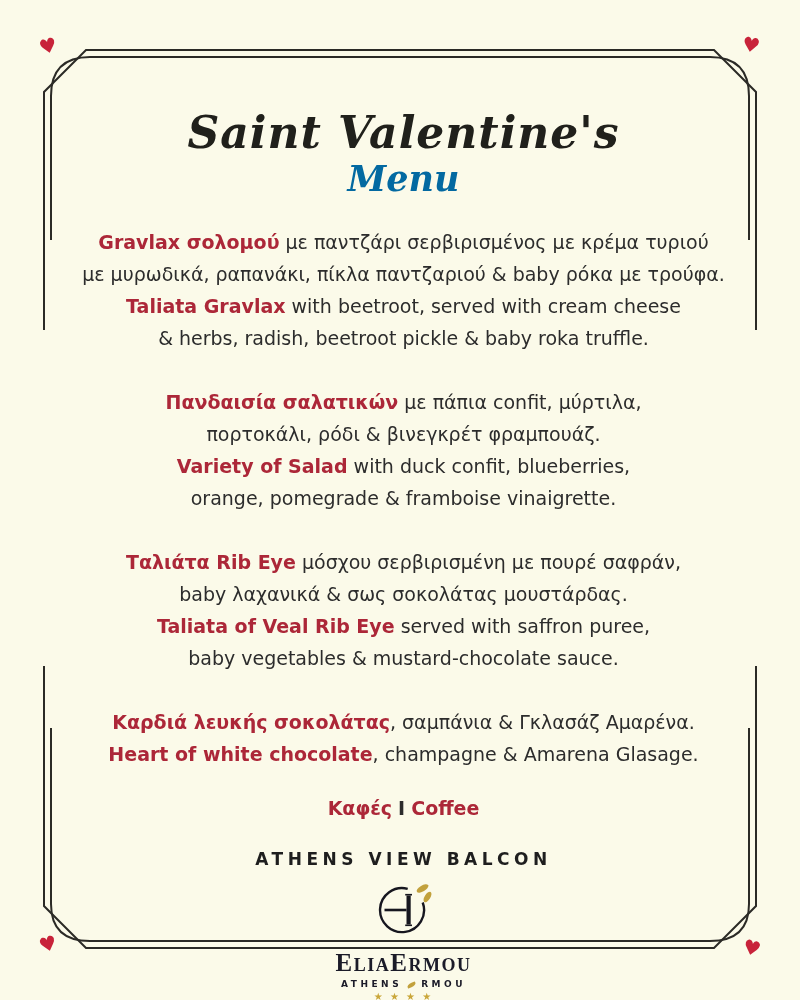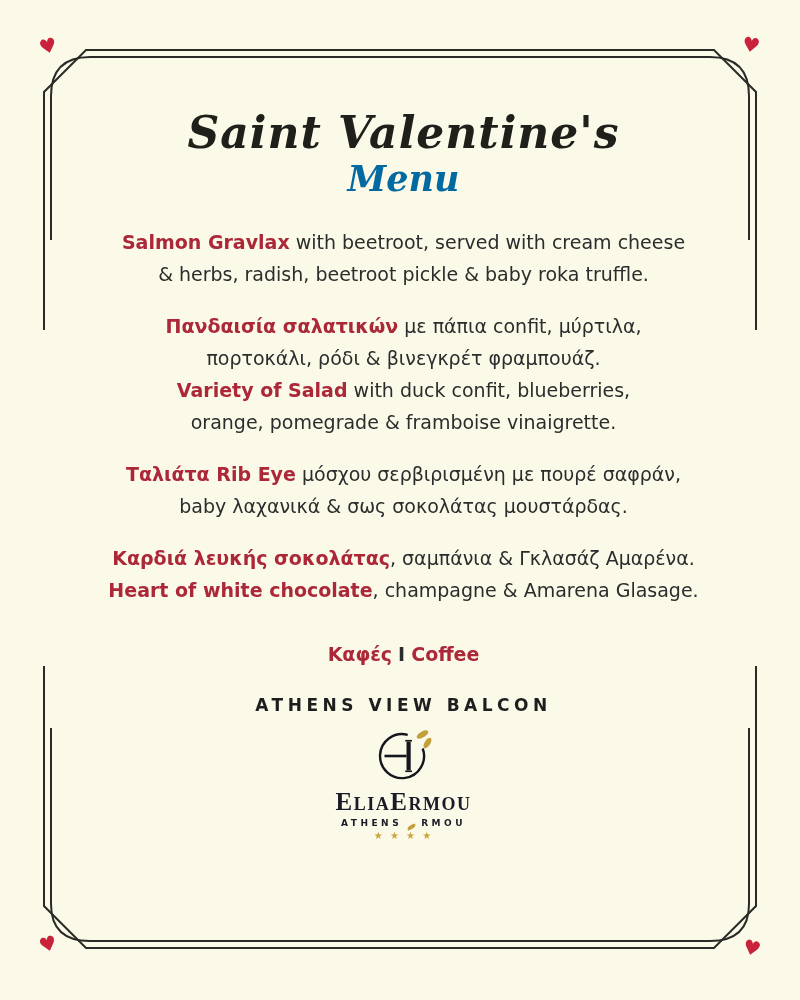--- a/index.html
+++ b/index.html
@@ -32,54 +32,54 @@
   }
   .title-script{
     font-family:"DejaVu Serif", serif;
     font-style:italic;
     font-weight:bold;
   }
   .title-line1{font-size:44px;line-height:50px;color:#20201B;letter-spacing:1px;}
   .title-line2{font-size:35px;line-height:42px;color:#0369a1;}
 
   .menu-list{margin-top:26px;font-size:19px;line-height:32px;}
-  .course + .course{margin-top:20px;}
+  .course + .course{margin-top:32px;}
   .para{margin:0;}
   .item-name{font-weight:bold;color:#AC2738;}
   .item-rest{white-space:pre-line;color:#2C2C2C;}
 
-  .coffee-line{margin-top:32px;font-size:19px;line-height:32px;font-weight:bold;}
+  .coffee-line{margin-top:22px;font-size:19px;line-height:32px;font-weight:bold;}
   .coffee-greek,.coffee-english{color:#AC2738;}
   .coffee-divider{color:#2C2C2C;padding:0 6px;}
 
   .venue-line{
     margin-top:24px;
     font-size:17px;line-height:22px;
     font-weight:bold;letter-spacing:4.5px;
     color:#1E1E1E;
   }
 
   .logo-block{margin-top:10px;}
   .logo-mark{display:block;margin:0 auto;}
   .brand-line{
-    margin-top:9px;
+    margin-top:16px;
     font-family:"Liberation Serif", serif;
     color:#1B1B28;
     letter-spacing:1.5px;
     line-height:26px;
     font-weight:600;
   }
   .brand-big{font-size:25px;}
   .brand-small{font-size:18px;}
   .brand-subtitle{
     margin-top:0;
     font-size:9px;letter-spacing:3.5px;
     color:#1B1B28;line-height:11px;
     font-weight:bold;
-    display:flex;align-items:flex-end;justify-content:center;gap:5px;
+    display:flex;align-items:center;justify-content:center;gap:5px;
   }
   .leaf-chip{
     display:inline-block;width:9px;height:4px;
     background:#C2A13C;border-radius:60% 10% 60% 10%;
     transform:rotate(-25deg);
   }
   .stars-line{
     margin-top:1px;
     font-size:10px;line-height:12px;
     color:#C9A639;letter-spacing:2px;
@@ -107,34 +107,38 @@
   <span class="corner-heart heart-br">♥</span>
 
   <div class="content">
 
     <div class="title-script title-line1">Saint Valentine's</div>
     <div class="title-script title-line2">Menu</div>
 
     <div class="menu-list">
 
       <div class="course">
-        <p class="para"><span class="item-name">Salmon Gravlax</span><span class="item-rest"> with beetroot, served with cream cheese
+        <p class="para"><span class="item-name">Gravlax σολομού</span><span class="item-rest"> με παντζάρι σερβιρισμένος με κρέμα τυριού
+με μυρωδικά, ραπανάκι, πίκλα παντζαριού &amp; baby ρόκα με τρούφα.</span></p>
+        <p class="para"><span class="item-name">Taliata Gravlax</span><span class="item-rest"> with beetroot, served with cream cheese
 &amp; herbs, radish, beetroot pickle &amp; baby roka truffle.</span></p>
       </div>
 
       <div class="course">
         <p class="para"><span class="item-name">Πανδαισία σαλατικών</span><span class="item-rest"> με πάπια confit, μύρτιλα,
 πορτοκάλι, ρόδι &amp; βινεγκρέτ φραμπουάζ.</span></p>
         <p class="para"><span class="item-name">Variety of Salad</span><span class="item-rest"> with duck confit, blueberries,
 orange, pomegrade &amp; framboise vinaigrette.</span></p>
       </div>
 
       <div class="course">
         <p class="para"><span class="item-name">Ταλιάτα Rib Eye</span><span class="item-rest"> μόσχου σερβιρισμένη με πουρέ σαφράν,
 baby λαχανικά &amp; σως σοκολάτας μουστάρδας.</span></p>
+        <p class="para"><span class="item-name">Taliata of Veal Rib Eye</span><span class="item-rest"> served with saffron puree,
+baby vegetables &amp; mustard-chocolate sauce.</span></p>
       </div>
 
       <div class="course">
         <p class="para"><span class="item-name">Καρδιά λευκής σοκολάτας</span><span class="item-rest">, σαμπάνια &amp; Γκλασάζ Αμαρένα.</span></p>
         <p class="para"><span class="item-name">Heart of white chocolate</span><span class="item-rest">, champagne &amp; Amarena Glasage.</span></p>
       </div>
 
     </div>
 
     <p class="coffee-line"><span class="coffee-greek">Καφές</span><span class="coffee-divider">I</span><span class="coffee-english">Coffee</span></p>

